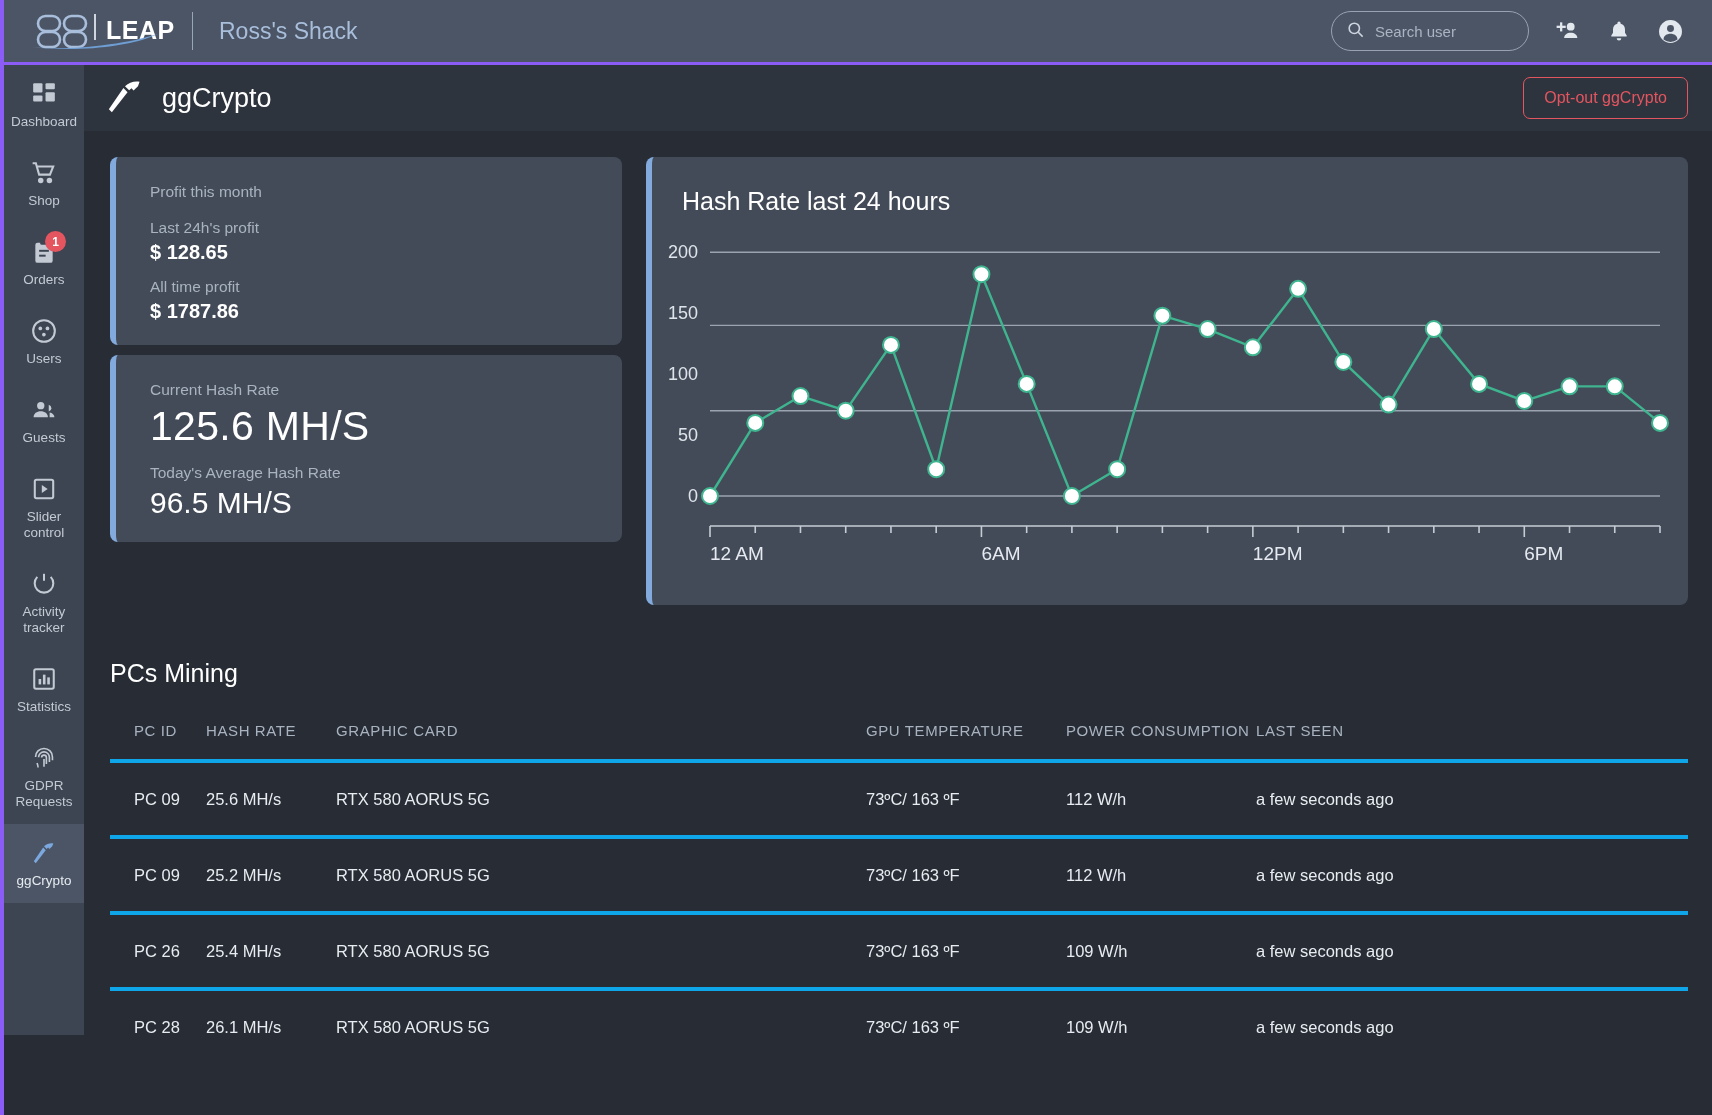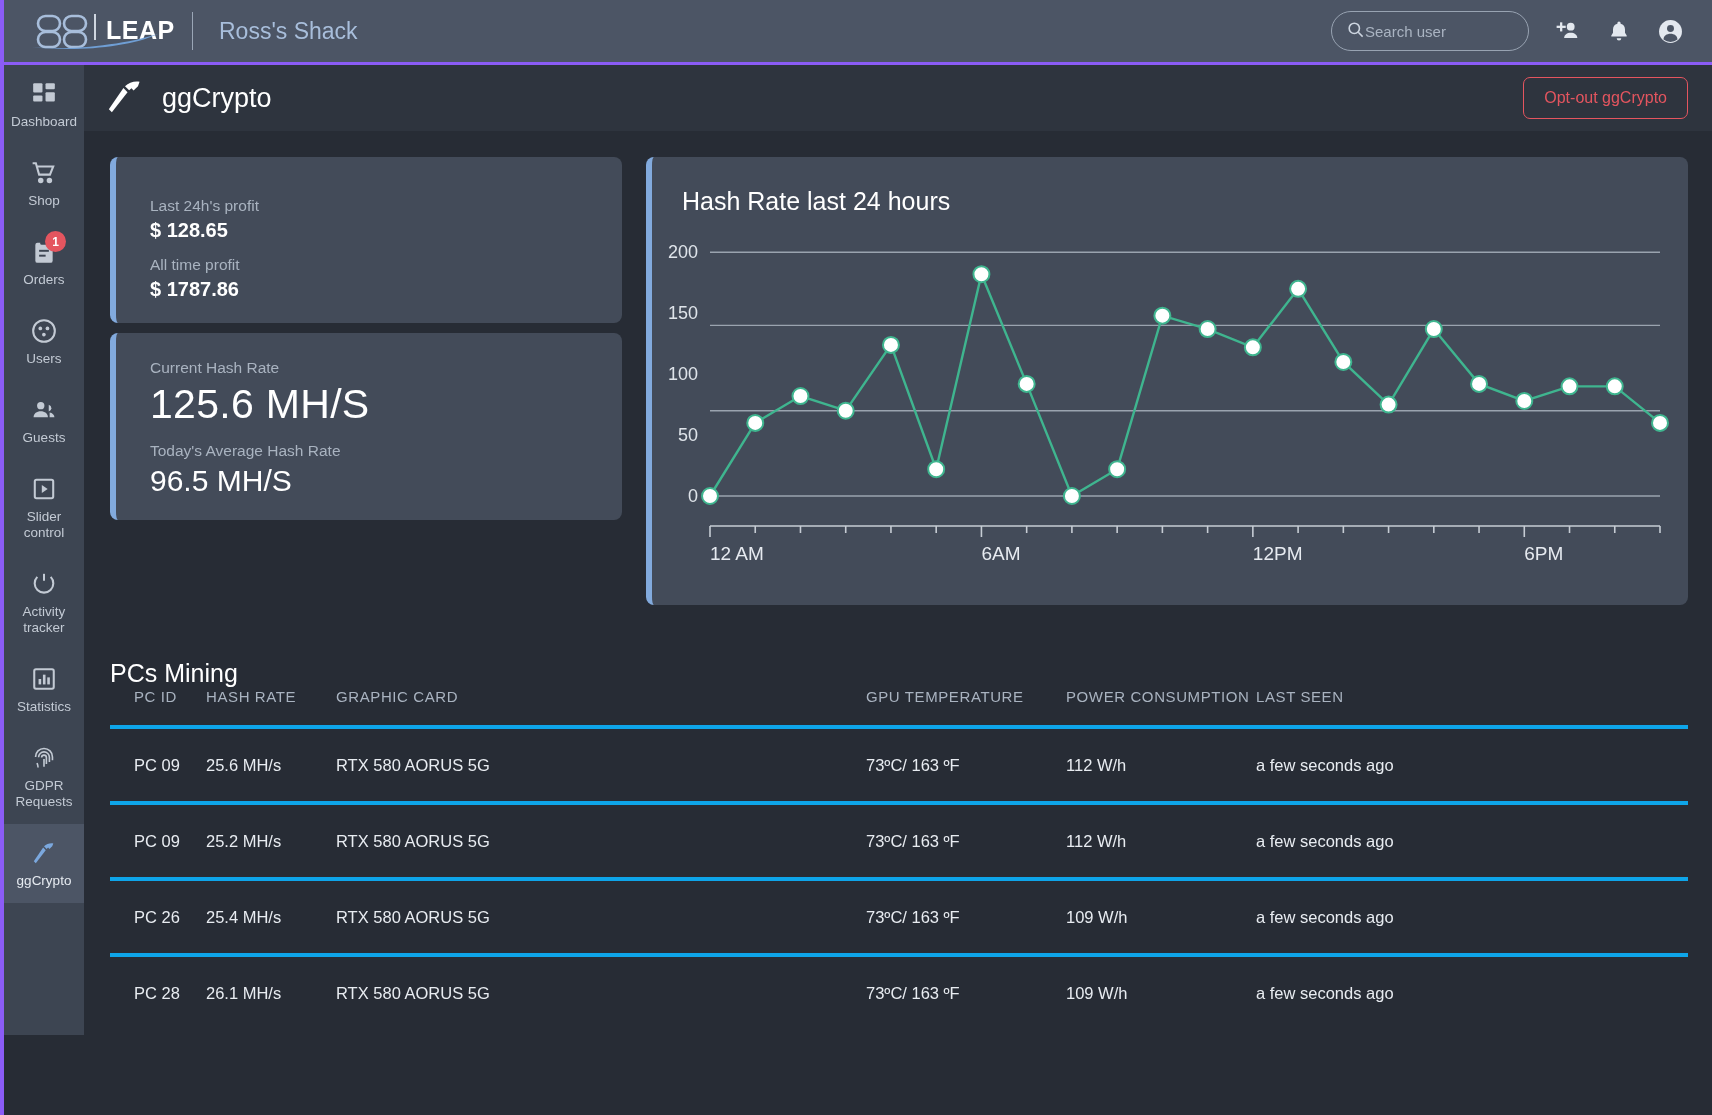--- a/index.html
+++ b/index.html
@@ -29,21 +29,21 @@
   }
   .logo-swoosh { position: absolute; left: 0px; top: 26px; }
   .head-divider { width: 1px; height: 38px; background: #9aa6b6; margin: 0 26px 0 24px; }
   .shack-title { color: #a8bedb; font-size: 23px; }
 
   .topbar-right {
     margin-left: auto; display: flex; align-items: center; padding-right: 28px; gap: 26px;
   }
   .search-box {
     width: 198px; height: 40px; border: 1px solid #98a3b2; border-radius: 20px;
-    display: flex; align-items: center; padding: 0 14px; 
+    display: flex; align-items: center; padding: 0 14px; gap: 10px;
   }
   .search-input {
     background: transparent; border: none; outline: none;
     color: #c9d2de; font-size: 15px; font-family: "Liberation Sans", sans-serif;
     width: 140px;
   }
   .search-input::placeholder { color: #aab4c2; }
   .icon-btn { display: flex; align-items: center; justify-content: center; cursor: pointer; }
 
   
@@ -111,21 +111,21 @@
 
   .card-hash { width: 512px; margin-top: 10px; }
   .hash-big { color: #ffffff; font-size: 41px; letter-spacing: .3px; }
   .hash-mid { color: #ffffff; font-size: 30px; }
 
   .card-chart { flex: 1; height: 448px; }
   .chart-title { color: #ffffff; font-size: 25px; padding: 30px 8px 0 30px; }
 
   
   .table-wrap { padding: 54px 24px 0 26px; }
-  .table-title { color: #ffffff; font-size: 25px; }
+  .table-title { color: #ffffff; font-size: 25px; margin-bottom: 34px; }
   table { width: 100%; border-collapse: collapse; }
   th {
     text-align: left; color: #a9b3c0; font-size: 15px; font-weight: 400;
     letter-spacing: .6px; padding: 0 0 20px 0;
   }
   td {
     color: #e8ecf1; font-size: 16.5px; padding: 27px 0 26px 0;
     border-top: 4px solid #0ea5e9;
   }
   th:nth-child(1), td:nth-child(1) { width: 96px; padding-left: 24px; }
@@ -327,20 +327,21 @@
   <button class="optout-btn">Opt-out ggCrypto</button>
 </div>
 
 <div class="content">
 
   <div class="cards-row">
 
     <div>
       <div class="card card-kpi">
         <div class="kpi-pad">
+          <div class="kpi-label">Profit this month</div>
           <div class="kpi-gap"></div>
           <div class="kpi-label">Last 24h's profit</div>
           <div class="kpi-mid">$ 128.65</div>
           <div class="kpi-gap"></div>
           <div class="kpi-label">All time profit</div>
           <div class="kpi-mid">$ 1787.86</div>
         </div>
       </div>
 
       <div class="card card-hash">

